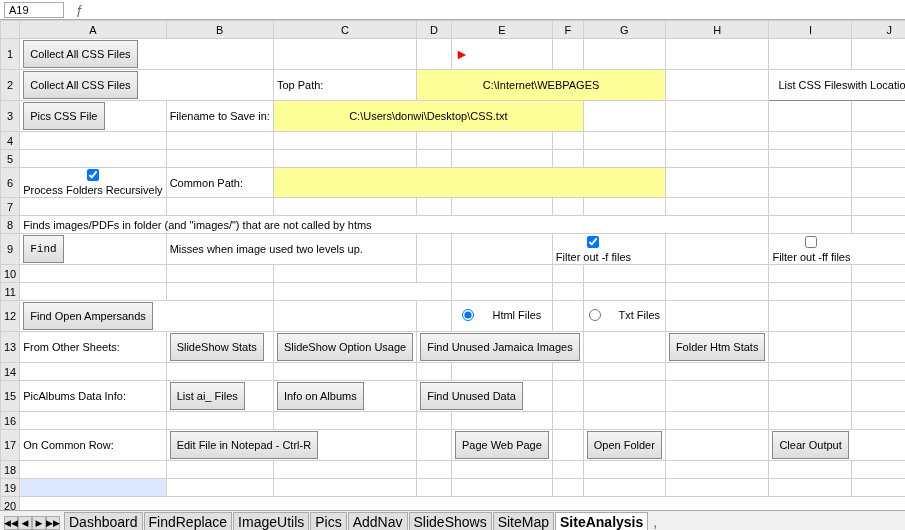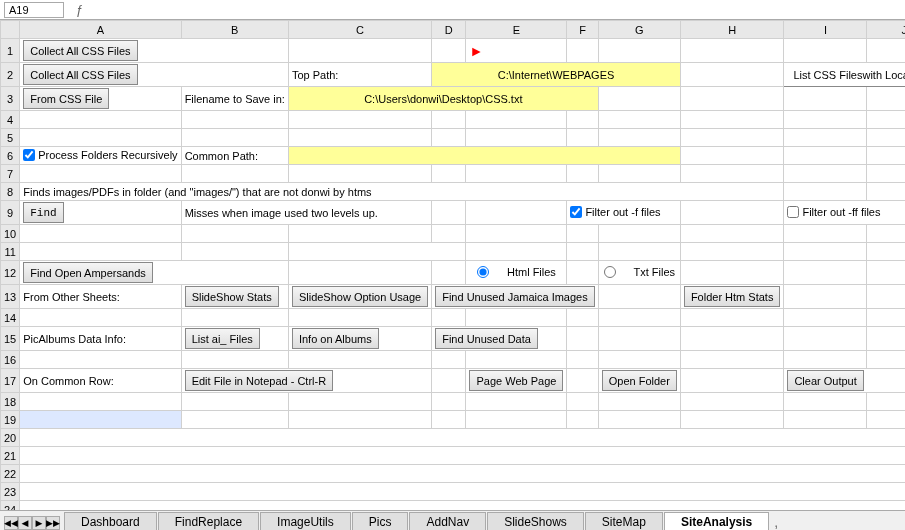--- a/index.html
+++ b/index.html
@@ -24,36 +24,36 @@
     .cell-yellow { background: #ffff99; text-align: center; }
 
     
     .excel-btn {
       background: linear-gradient(to bottom, #f5f5f5, #ddd);
       border: 1px solid #888;
       padding: 1px 6px;
       font-size: 11px;
       cursor: pointer;
       white-space: nowrap;
-      height: 21px;
+      height: 28px;
       display: inline-flex;
       align-items: center;
     }
 
     
-    .excel-checkbox { display: inline-flex; align-items: center; gap: 3px; }
+    .excel-checkbox { display: inline-flex; align-items: center; gap: 3px; flex-direction: column; }
     .excel-checkbox input { width: 12px; height: 12px; }
 
     
     .excel-radio { display: inline-flex; align-items: center; gap: 18px; }
     .excel-radio input { width: 12px; height: 12px; }
 
     
     .sheet-tabs-bar { background: #f0f0f0; border-top: 1px solid #aaa; height: 20px; display: flex; align-items: flex-end; padding-left: 4px; }
-    .sheet-tab { display: inline-flex; align-items: center; padding: 1px 16px; border: 1px solid #aaa; border-bottom: none; background: #e0e0e0; font-size: 12px; cursor: pointer; margin-right: 1px; height: 18px; }
+    .sheet-tab { display: inline-flex; align-items: center; padding: 1px 4px; border: 1px solid #aaa; border-bottom: none; background: #e0e0e0; font-size: 14px; cursor: pointer; margin-right: 1px; height: 18px; }
     .sheet-tab.active { background: #fff; font-weight: bold; margin-top: 36px; }
     .tab-nav { display: flex; align-items: center; margin-right: 4px; }
     .tab-nav-btn { width: 14px; height: 14px; border: 1px solid #aaa; background: #e0e0e0; display: inline-flex; align-items: center; justify-content: center; font-size: 9px; cursor: pointer; }
 
     .table-scroll { overflow: auto; flex: 1; }
 
     td { font-size: 11px; }
   </style>
 </head>
 <body>
@@ -136,21 +136,21 @@
                 <br>
                 <span>with Locations</span>
             </button>
           </td>
 
         </tr>
 
         <tr>
           <td class="row-header">3</td>
           <td class="cell">
-            <button class="excel-btn">From CSS File</button>
+            <button class="excel-btn">Pics CSS File</button>
           </td>
           <td class="cell">
             <span>Filename to Save in:</span>
           </td>
           <td class="cell cell-yellow" colspan="4">
             <span>C:\Users\donwi\Desktop\CSS.txt</span>
           </td>
           <td class="cell"></td>
           <td class="cell"></td>
           <td class="cell"></td>
@@ -217,21 +217,21 @@
           <td class="cell"></td>
           <td class="cell"></td>
           <td class="cell"></td>
           <td class="cell"></td>
 
         </tr>
 
         <tr>
           <td class="row-header">8</td>
           <td class="cell" colspan="8">
-            <span>Finds images/PDFs in folder (and "images/") that are not donwi by htms</span>
+            <span>Finds images/PDFs in folder (and "images/") that are not called by htms</span>
           </td>
           <td class="cell"></td>
           <td class="cell"></td>
 
         </tr>
 
         <tr>
           <td class="row-header">9</td>
           <td class="cell">
             <button class="excel-btn" style="margin:0 auto;font-family:Liberation Mono, monospace;">Find</button>

